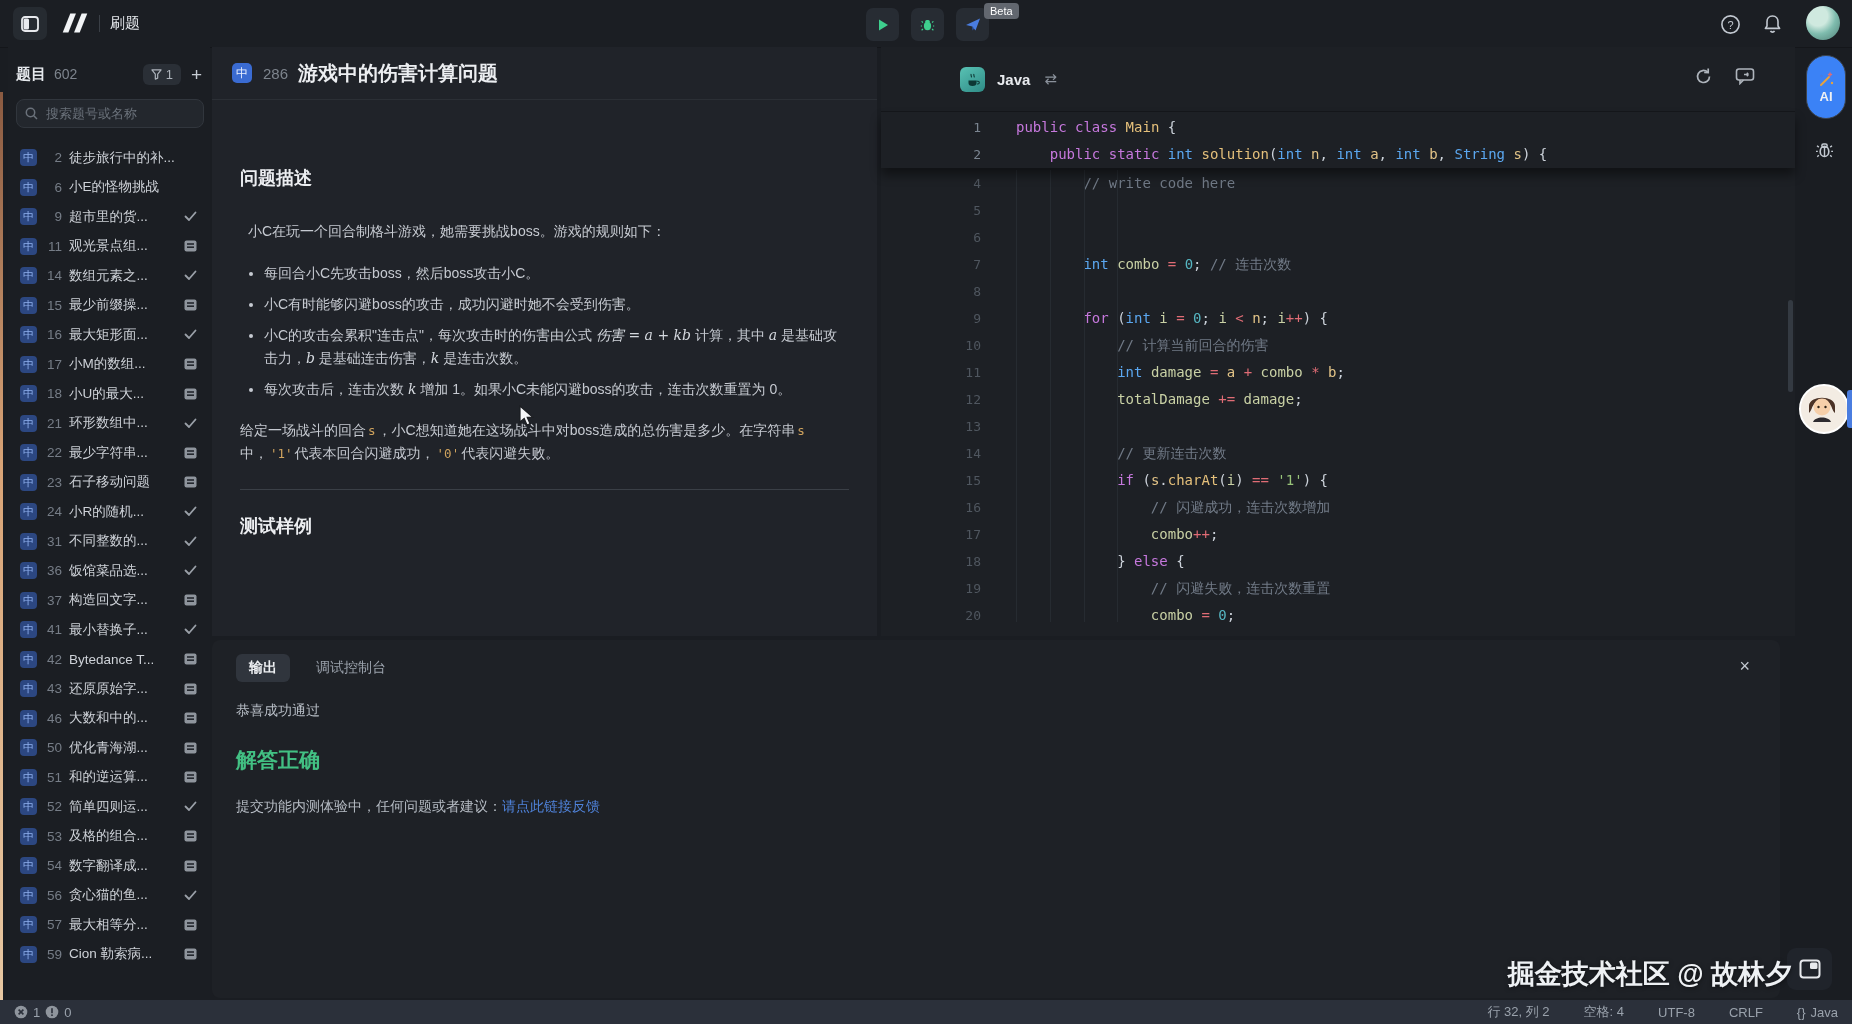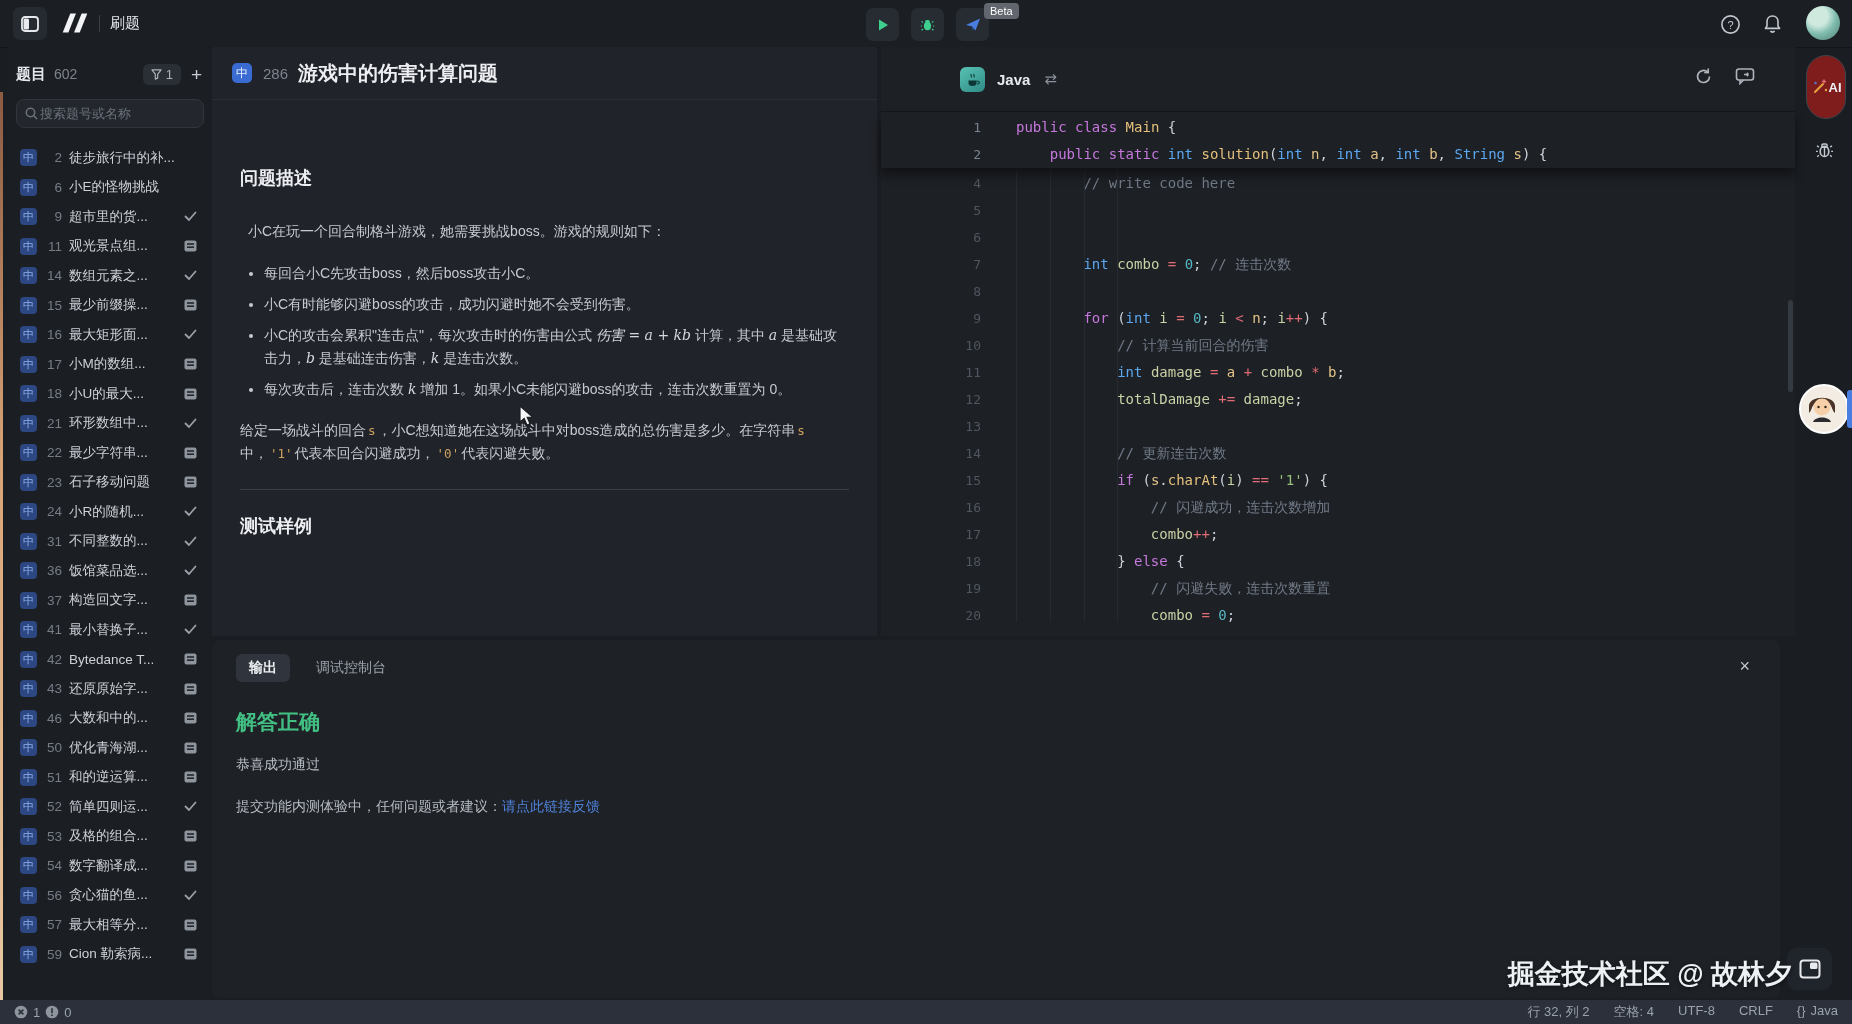--- a/index.html
+++ b/index.html
@@ -26,21 +26,21 @@
   #edge-strip{left:0;top:92px;width:3px;height:932px;background:linear-gradient(#8a5a41,#d9a477 40%,#e8c9a4)}
 
   
   #sidebar{left:8px;top:47px;width:202px;height:953px;background:#1b1e23;overflow:hidden}
   #sb-head{position:absolute;left:8px;top:13px;width:186px;height:28px;display:flex;align-items:center}
   #sb-title{font-weight:bold;font-size:15px;color:#e6e9ed}
   #sb-count{margin-left:8px;font-size:14px;color:#7d848d}
   #filter-btn{margin-left:auto;background:#2a2f36;border-radius:6px;padding:3px 8px;display:flex;align-items:center;gap:4px;color:#aeb4bc;font-size:13px}
   #add-btn{margin-left:10px;color:#c6ccd3;font-size:19px;line-height:1}
   #search-box{position:absolute;left:8px;top:52px;width:170px;height:27px;background:#23272d;border:1px solid #31363d;border-radius:8px;
-      display:flex;align-items:center;padding:0 8px;gap:0}
+      display:flex;align-items:center;padding:0 8px;gap:6px}
   #search-input{background:transparent;border:none;outline:none;color:#cfd3d9;font-size:13px;width:130px;font-family:"Liberation Sans",sans-serif}
   #search-input::placeholder{color:#6b727b}
   #sb-list{position:absolute;left:0;top:96px;width:196px;height:857px}
   .s-row{height:29.5px;display:flex;align-items:center;padding:0 6px 0 12px}
   .s-badge{width:17px;height:17px;border-radius:4px;background:#2c4781;color:#8fb0ee;font-size:11px;
            display:flex;align-items:center;justify-content:center;flex:none}
   .s-num{color:#767d87;font-size:13.5px;margin-left:9px;min-width:16px;text-align:right;flex:none}
   .s-title{color:#ced2d8;font-size:13.5px;margin-left:7px;white-space:nowrap;overflow:hidden;flex:1}
   .s-st{width:16px;flex:none;color:#9aa0a8;display:flex;justify-content:center}
 
@@ -96,26 +96,26 @@
   #out-close{position:absolute;right:30px;top:16px;color:#c2c8d0;font-size:18px}
   #out-result{margin:26px 0 0 24px;font-size:21px;font-weight:bold;color:#42c083}
   #out-msg{margin:20px 0 0 24px;font-size:14px;color:#b6bcc4}
   #out-feedback{margin:24px 0 0 24px;font-size:14px;color:#b6bcc4}
   #out-feedback a{color:#4f82d9;text-decoration:none}
 
   
   #statusbar{left:0;top:1000px;width:1852px;height:24px;background:#2b303a;display:flex;align-items:center;
      font-size:13px;color:#9aa2ac;padding:0 14px;box-sizing:border-box}
   #st-left{display:flex;align-items:center;gap:5px}
-  #st-right{margin-left:auto;display:flex;align-items:flex-start;gap:24px}
+  #st-right{margin-left:auto;display:flex;align-items:center;gap:34px}
   .st-item{display:flex;align-items:center;gap:5px}
 
   
   #rail-ai{left:1806px;top:55px;width:38px;height:62px;border:1.5px solid #3c434c;border-radius:20px;
-     display:flex;flex-direction:row;align-items:center;justify-content:center;background:#7f1d1d}
+     display:flex;flex-direction:column;align-items:center;justify-content:center;background:#3b82f6}
   #rail-ai-label{color:#eef0f3;font-weight:bold;font-size:13px}
   #rail-bug{left:1815px;top:140px;color:#c3c9d1}
   #rail-avatar{left:1799px;top:384px;width:46px;height:46px;border-radius:50%;overflow:hidden;background:#f3ece3;border:2px solid #fff}
   #rail-tab{left:1847px;top:390px;width:5px;height:38px;background:#4a7de0;border-radius:3px 0 0 3px}
 
   
   #watermark{right:60px;top:956px;font-size:27px;font-weight:bold;color:#eef1f4;z-index:9;
      text-shadow:0 1px 4px rgba(0,0,0,.55)}
   #panel-btn{left:1787px;top:948px;width:45px;height:42px;background:#20242b;border-radius:9px;z-index:8;
      display:flex;align-items:center;justify-content:center}
@@ -595,22 +595,22 @@
 </div>
 <div id="ed-scroll1" class="abs"></div>
 <div id="ed-scroll2" class="abs"></div>
 
 <div id="outpanel" class="abs">
   <div id="out-tabs">
     <span id="tab-output">输出</span>
     <span id="tab-debug">调试控制台</span>
   </div>
   <span id="out-close" class="abs">×</span>
+  <div id="out-msg">恭喜成功通过</div>
   <div id="out-result">解答正确</div>
-  <div id="out-msg">恭喜成功通过</div>
   <div id="out-feedback">
     <span>提交功能内测体验中，任何问题或者建议：</span><a href="#">请点此链接反馈</a>
   </div>
 </div>
 
 <div id="rail-ai" class="abs">
   <span>
     <svg width="18" height="18" viewBox="0 0 18 18">
         <path d="M4 14 L12 6" stroke="#e8a33d" stroke-width="2" stroke-linecap="round"></path>
         <path d="M13 2 v3 M11.5 3.5 h3" stroke="#e06c75" stroke-width="1.4" stroke-linecap="round"></path>

